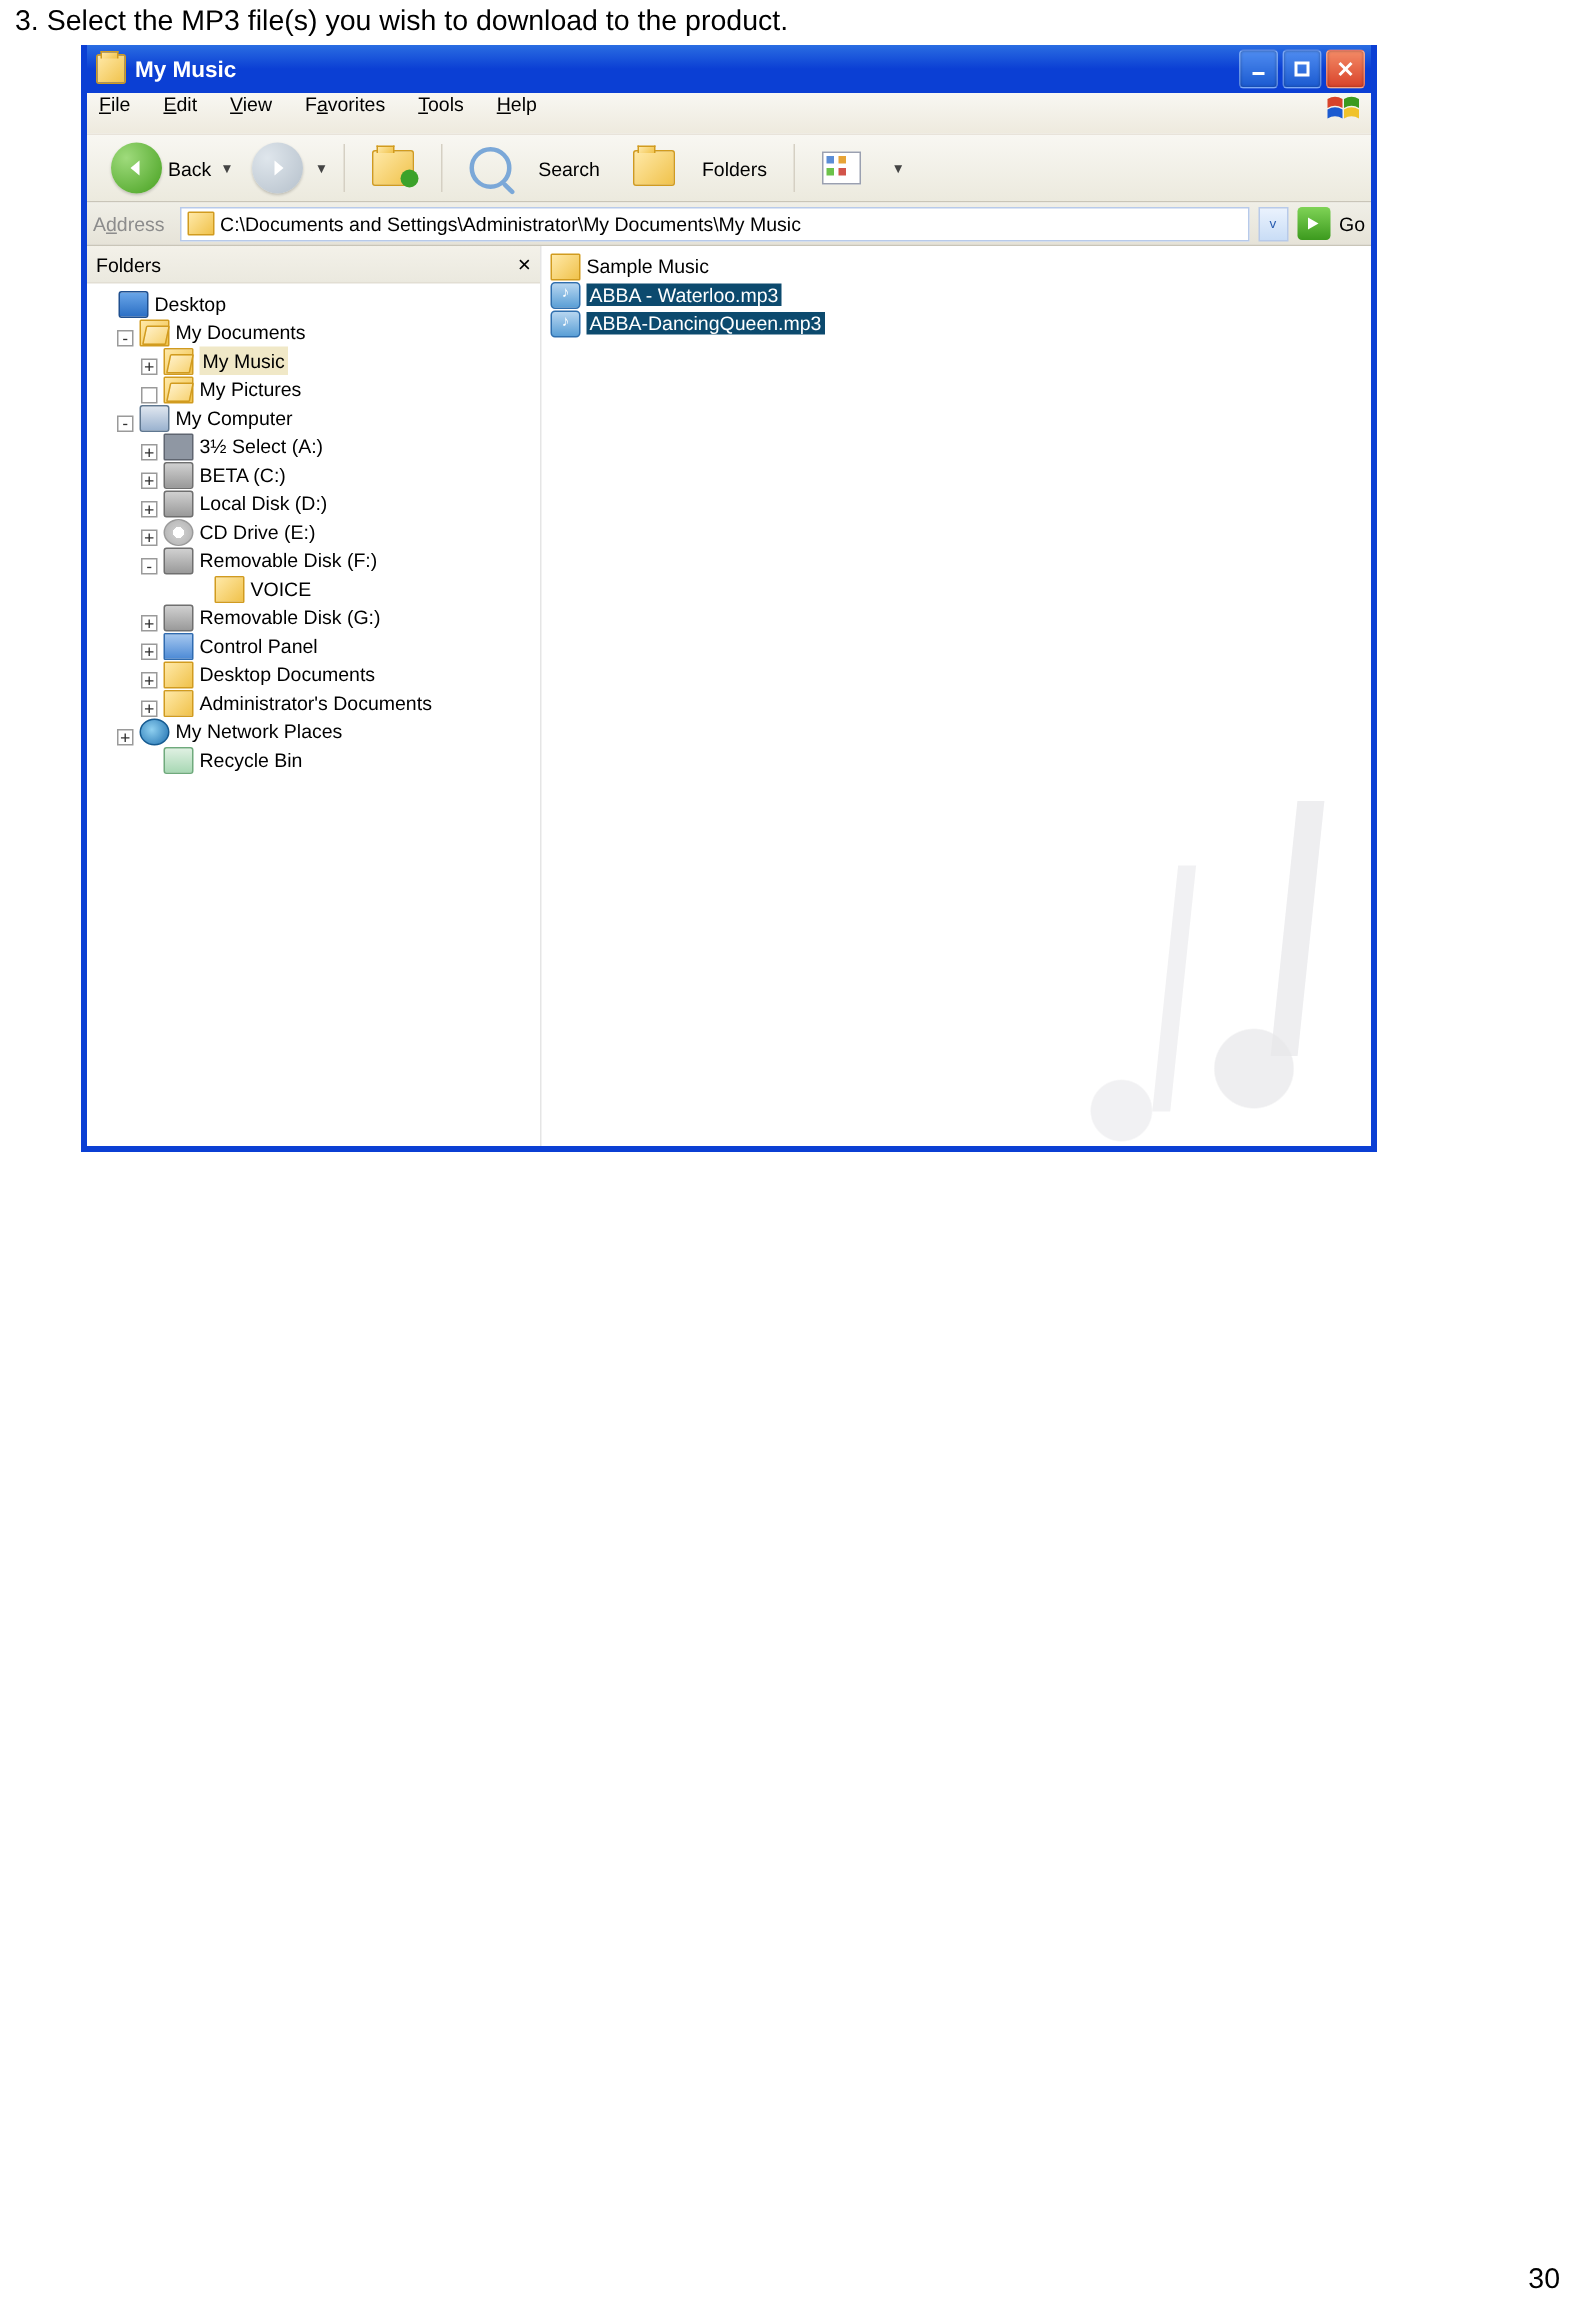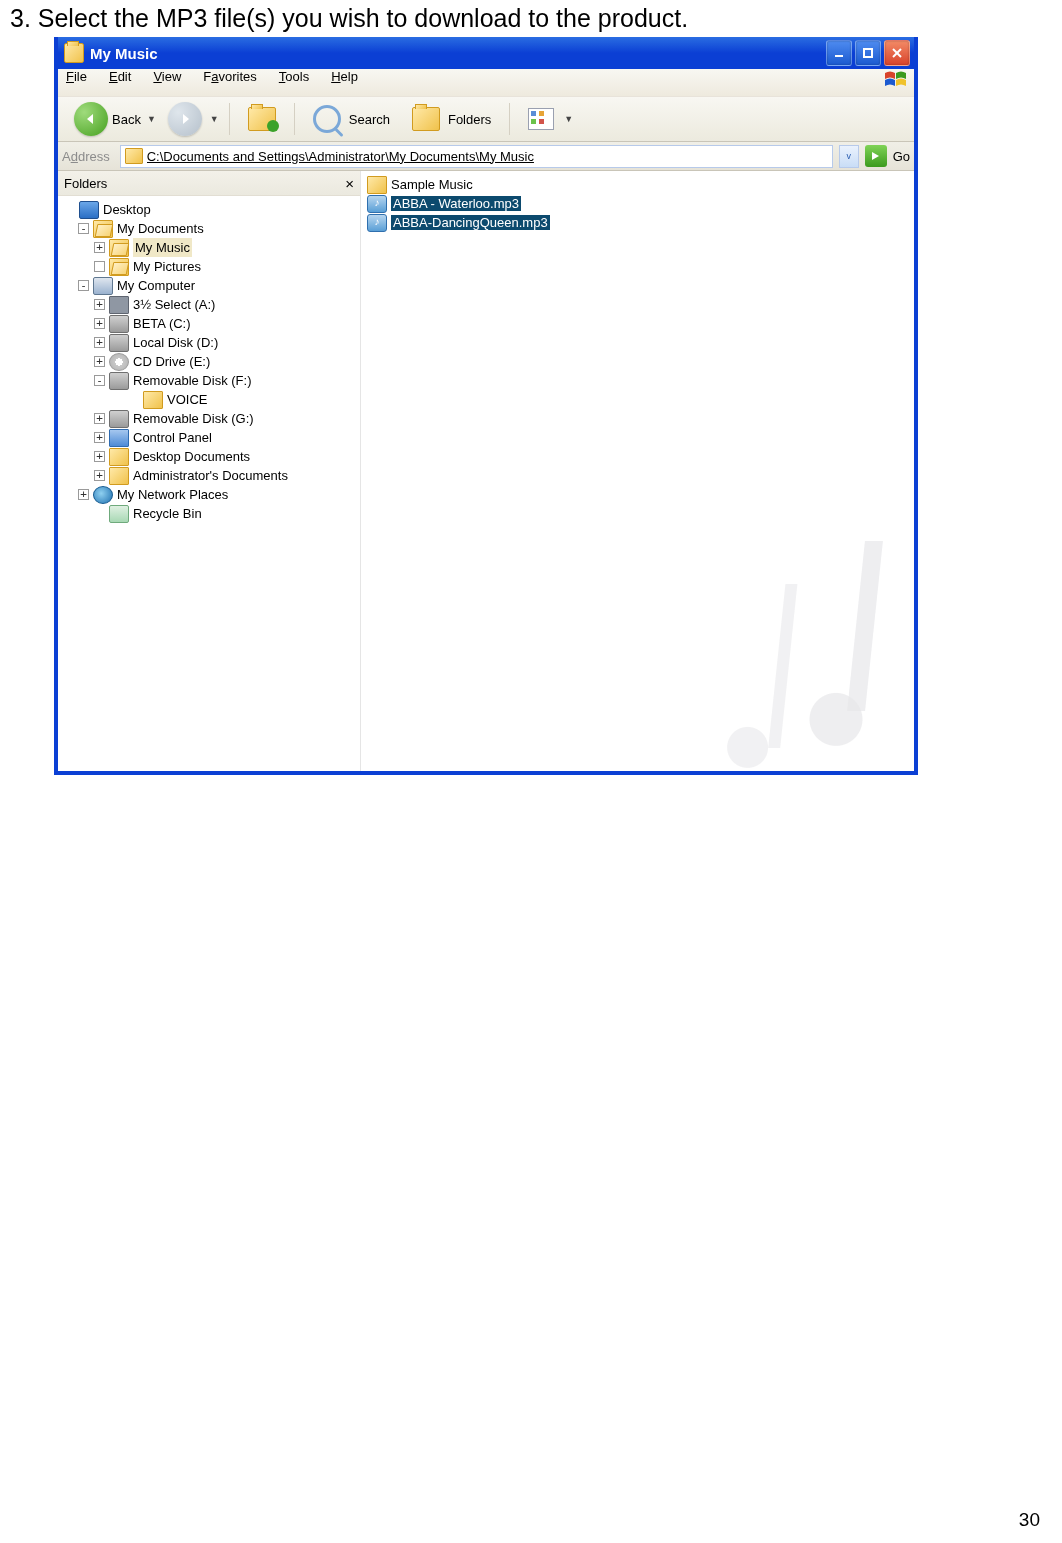--- a/index.html
+++ b/index.html
@@ -12,21 +12,21 @@
   }
   .page {
     width: 1062px;
     box-sizing: border-box;
     padding: 0 10px;
     position: relative;
     min-height: 1543px;
   }
   .instruction {
     font-family: Arial, sans-serif;
-    font-size: 25px;
+    font-size: 19px;
     margin: 4px 0 4px 0;
   }
   .window {
     border: 4px solid #0b3fd4;
     border-top: none;
     background: #fff;
     width: 856px;
     margin-left: 44px;
   }
   
@@ -96,21 +96,21 @@
   .circlebtn {
     width: 34px; height: 34px; border-radius: 50%;
     display:flex;align-items:center;justify-content:center;
     box-shadow: 0 1px 2px #0003;
   }
   .back-wrap { display:flex; align-items:center; gap:4px; padding-right:6px;}
   .back { background: radial-gradient(circle at 30% 30%, #9fdb7c, #46a01f); }
   .fwd  { background: radial-gradient(circle at 30% 30%, #dfe6ec, #b5c0cb); }
   .sep { width:1px; height:32px; background:#d5d0c3; margin:0 4px;}
   .tbtn {
-    display:flex; align-items:center; gap:8px;
+    display:flex; align-items:center; gap:18px;
     padding: 3px 8px; border-radius:3px;
   }
   .foldico {
     width:26px;height:22px;
     background: linear-gradient(135deg,#ffe9a8,#f0c24b);
     border-radius:2px; border:1px solid #d19b1f; position:relative;
   }
   .foldico::before{content:"";position:absolute;top:-4px;left:2px;width:10px;height:4px;
     background:linear-gradient(135deg,#ffe9a8,#f0c24b);border:1px solid #d19b1f;border-bottom:none;}
   .foldico.up::after{content:"";position:absolute;bottom:-2px;right:-4px;width:12px;height:12px;
@@ -204,21 +204,21 @@
     padding: 0 6px; font-size:13px;
     border-bottom:1px solid #e2ded3;
   }
   .folders-head .x { margin-left:auto; font-family: Arial; font-size:15px; cursor:default;}
   .tree {
     padding: 4px 0 4px 4px;
     font-size: 13px;
     line-height: 19px;
     overflow:hidden;
   }
-  .node { display:flex; align-items:center; gap:4px; white-space:nowrap;}
+  .node { display:flex; align-items:flex-end; gap:4px; white-space:nowrap;}
   .exp {
     width:11px;height:11px;border:1px solid #9a9a9a;background:#fff;
     display:inline-flex;align-items:center;justify-content:center;
     font-size:11px;line-height:9px;font-family:monospace;color:#333;
     box-sizing: border-box;
   }
   .exp.blank{border:none;background:none;}
   .ico {
     width:18px;height:16px;display:inline-block;flex:none;
     background:linear-gradient(135deg,#ffe9a8,#f0c24b);
@@ -338,21 +338,21 @@
     <div class="tbtn">
       <span class="viewsico"></span>
       <span class="drop">▼</span>
     </div>
   </div>
 
   <div class="addressbar">
     <span class="lbl">A<span style="text-decoration:underline">d</span>dress</span>
     <div class="addr-input">
       <span class="fold"></span>
-      <span style="flex:1;overflow:hidden;text-decoration:underline;">C:\Documents and Settings\Administrator\My Documents\My Music</span>
+      <span style="flex:1;overflow:hidden;">C:\Documents and Settings\Administrator\My Documents\My Music</span>
     </div>
     <span class="addr-drop">v</span>
     <span class="gobtn">
       <svg width="14" height="14" viewBox="0 0 14 14">
             <path d="M3 3 L10 7 L3 11 Z"></path>
           </svg>
     </span>
     <span class="gotxt">Go</span>
   </div>
 

